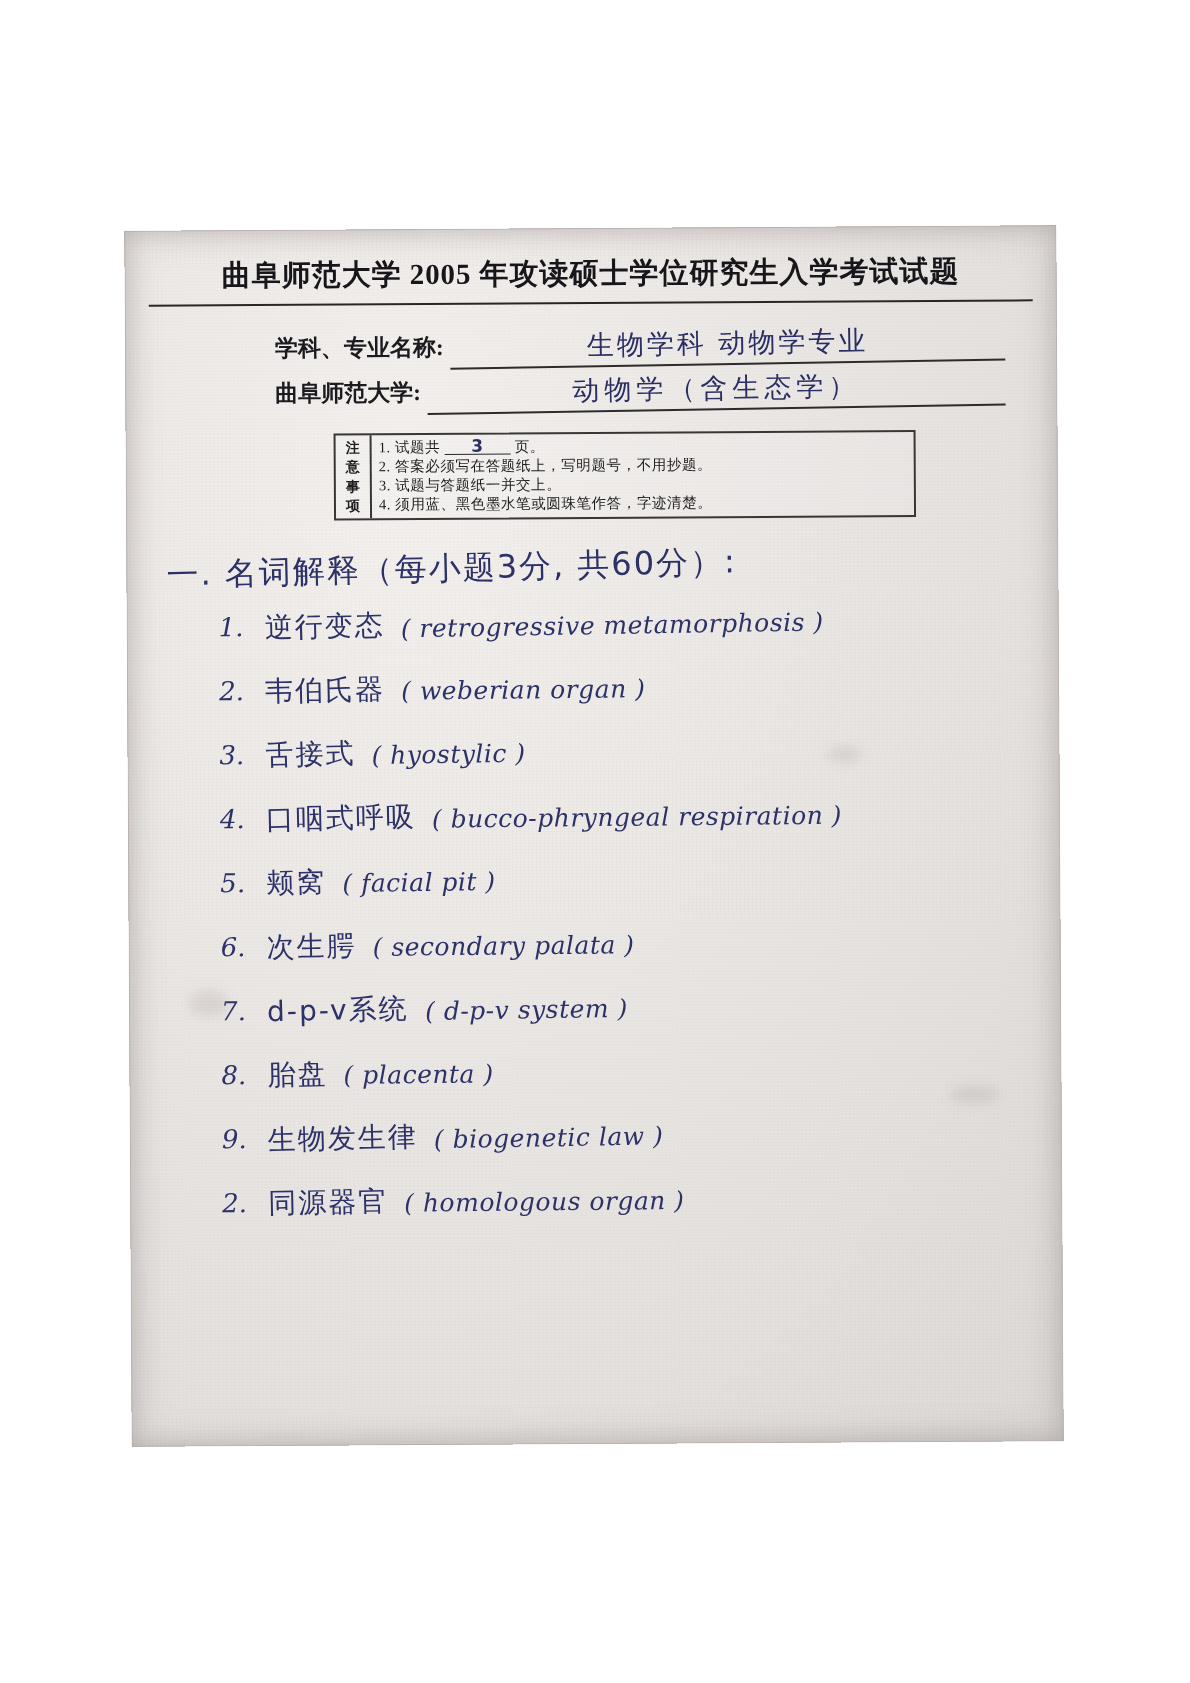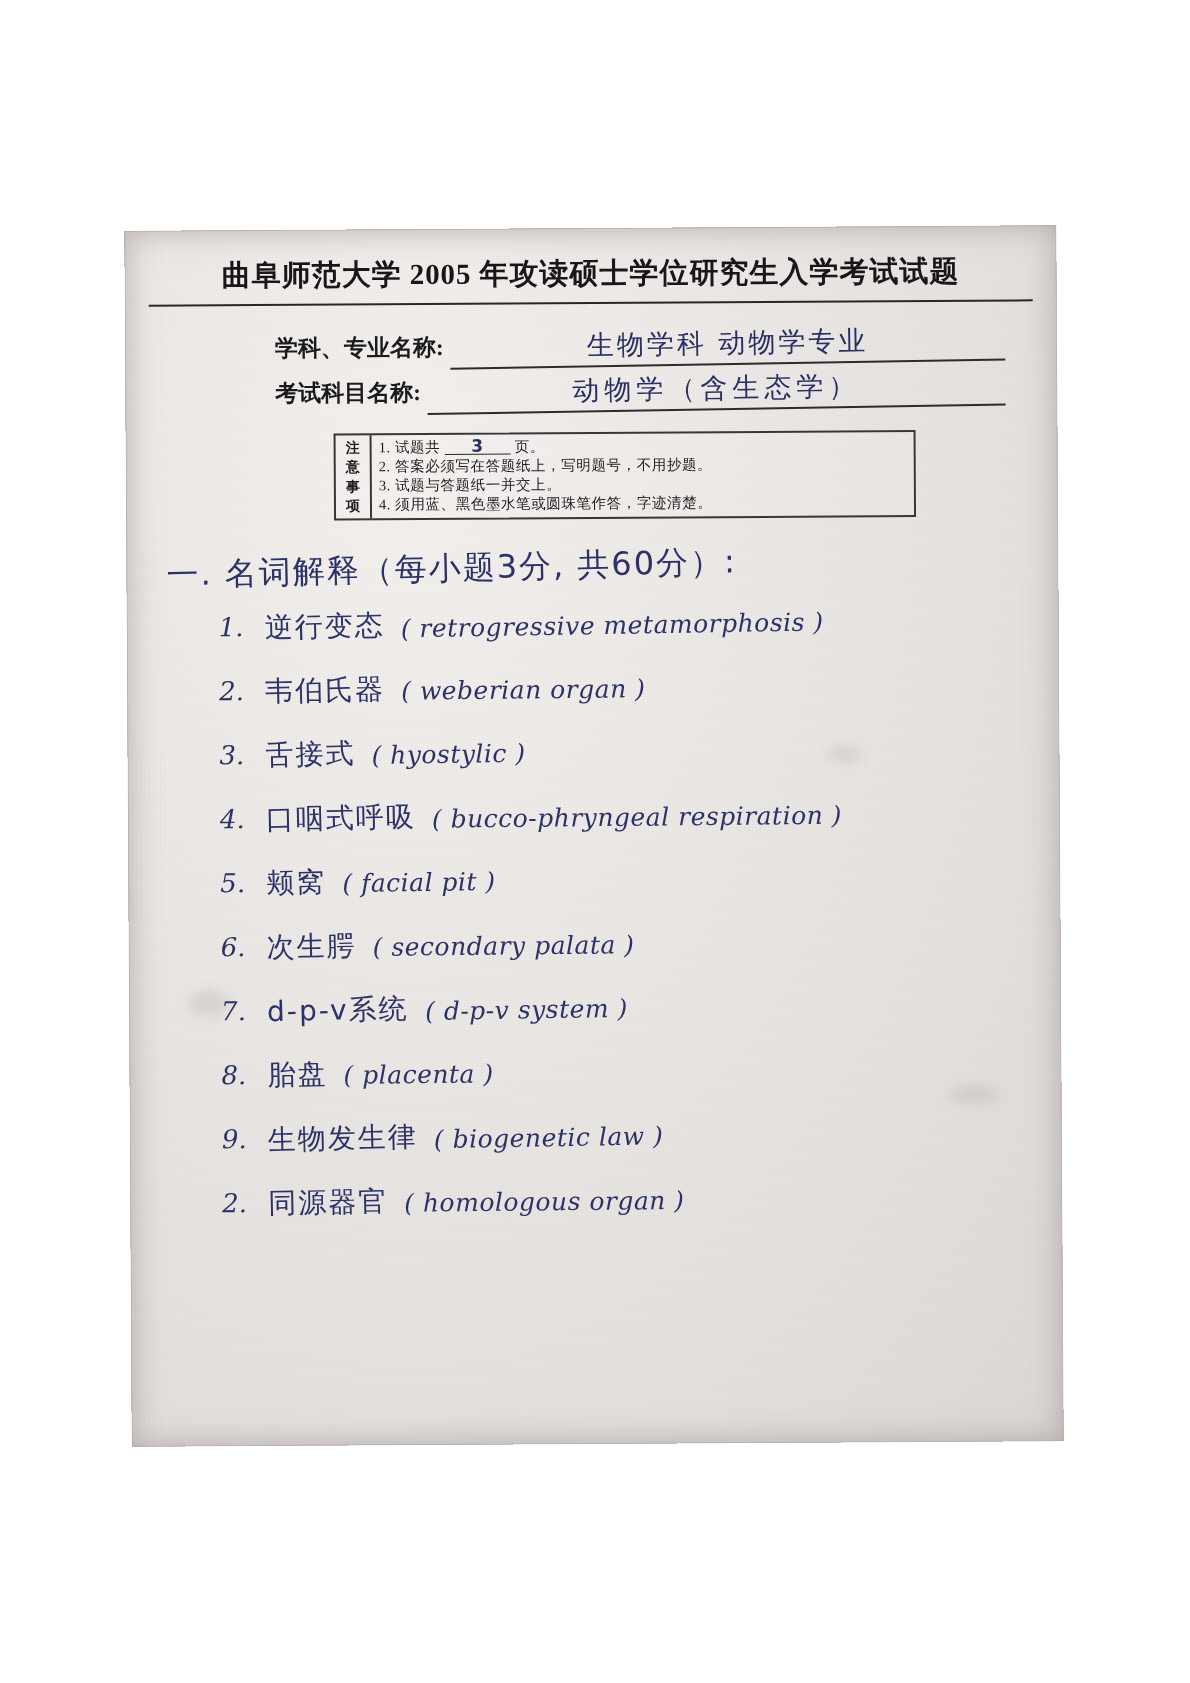--- a/index.html
+++ b/index.html
@@ -226,21 +226,21 @@
   <div class="doc-header">
     <span>曲阜师范大学</span><span class="year">2005</span><span>年攻读硕士学位研究生入学考试试题</span>
   </div>
   <div class="header-rule"></div>
 
   <div class="field-row" id="field-subject">
     <div class="field-label">学科、专业名称:</div>
     <div class="field-value">生物学科 动物学专业</div>
   </div>
   <div class="field-row" id="field-course">
-    <div class="field-label">考试科目名称:</div>
+    <div class="field-label">曲阜师范大学:</div>
     <div class="field-value">动物学（含生态学）</div>
   </div>
 
   <div id="notice-box">
     <div id="notice-title">
       <span>注</span>
       <span>意</span>
       <span>事</span>
       <span>项</span>
     </div>

